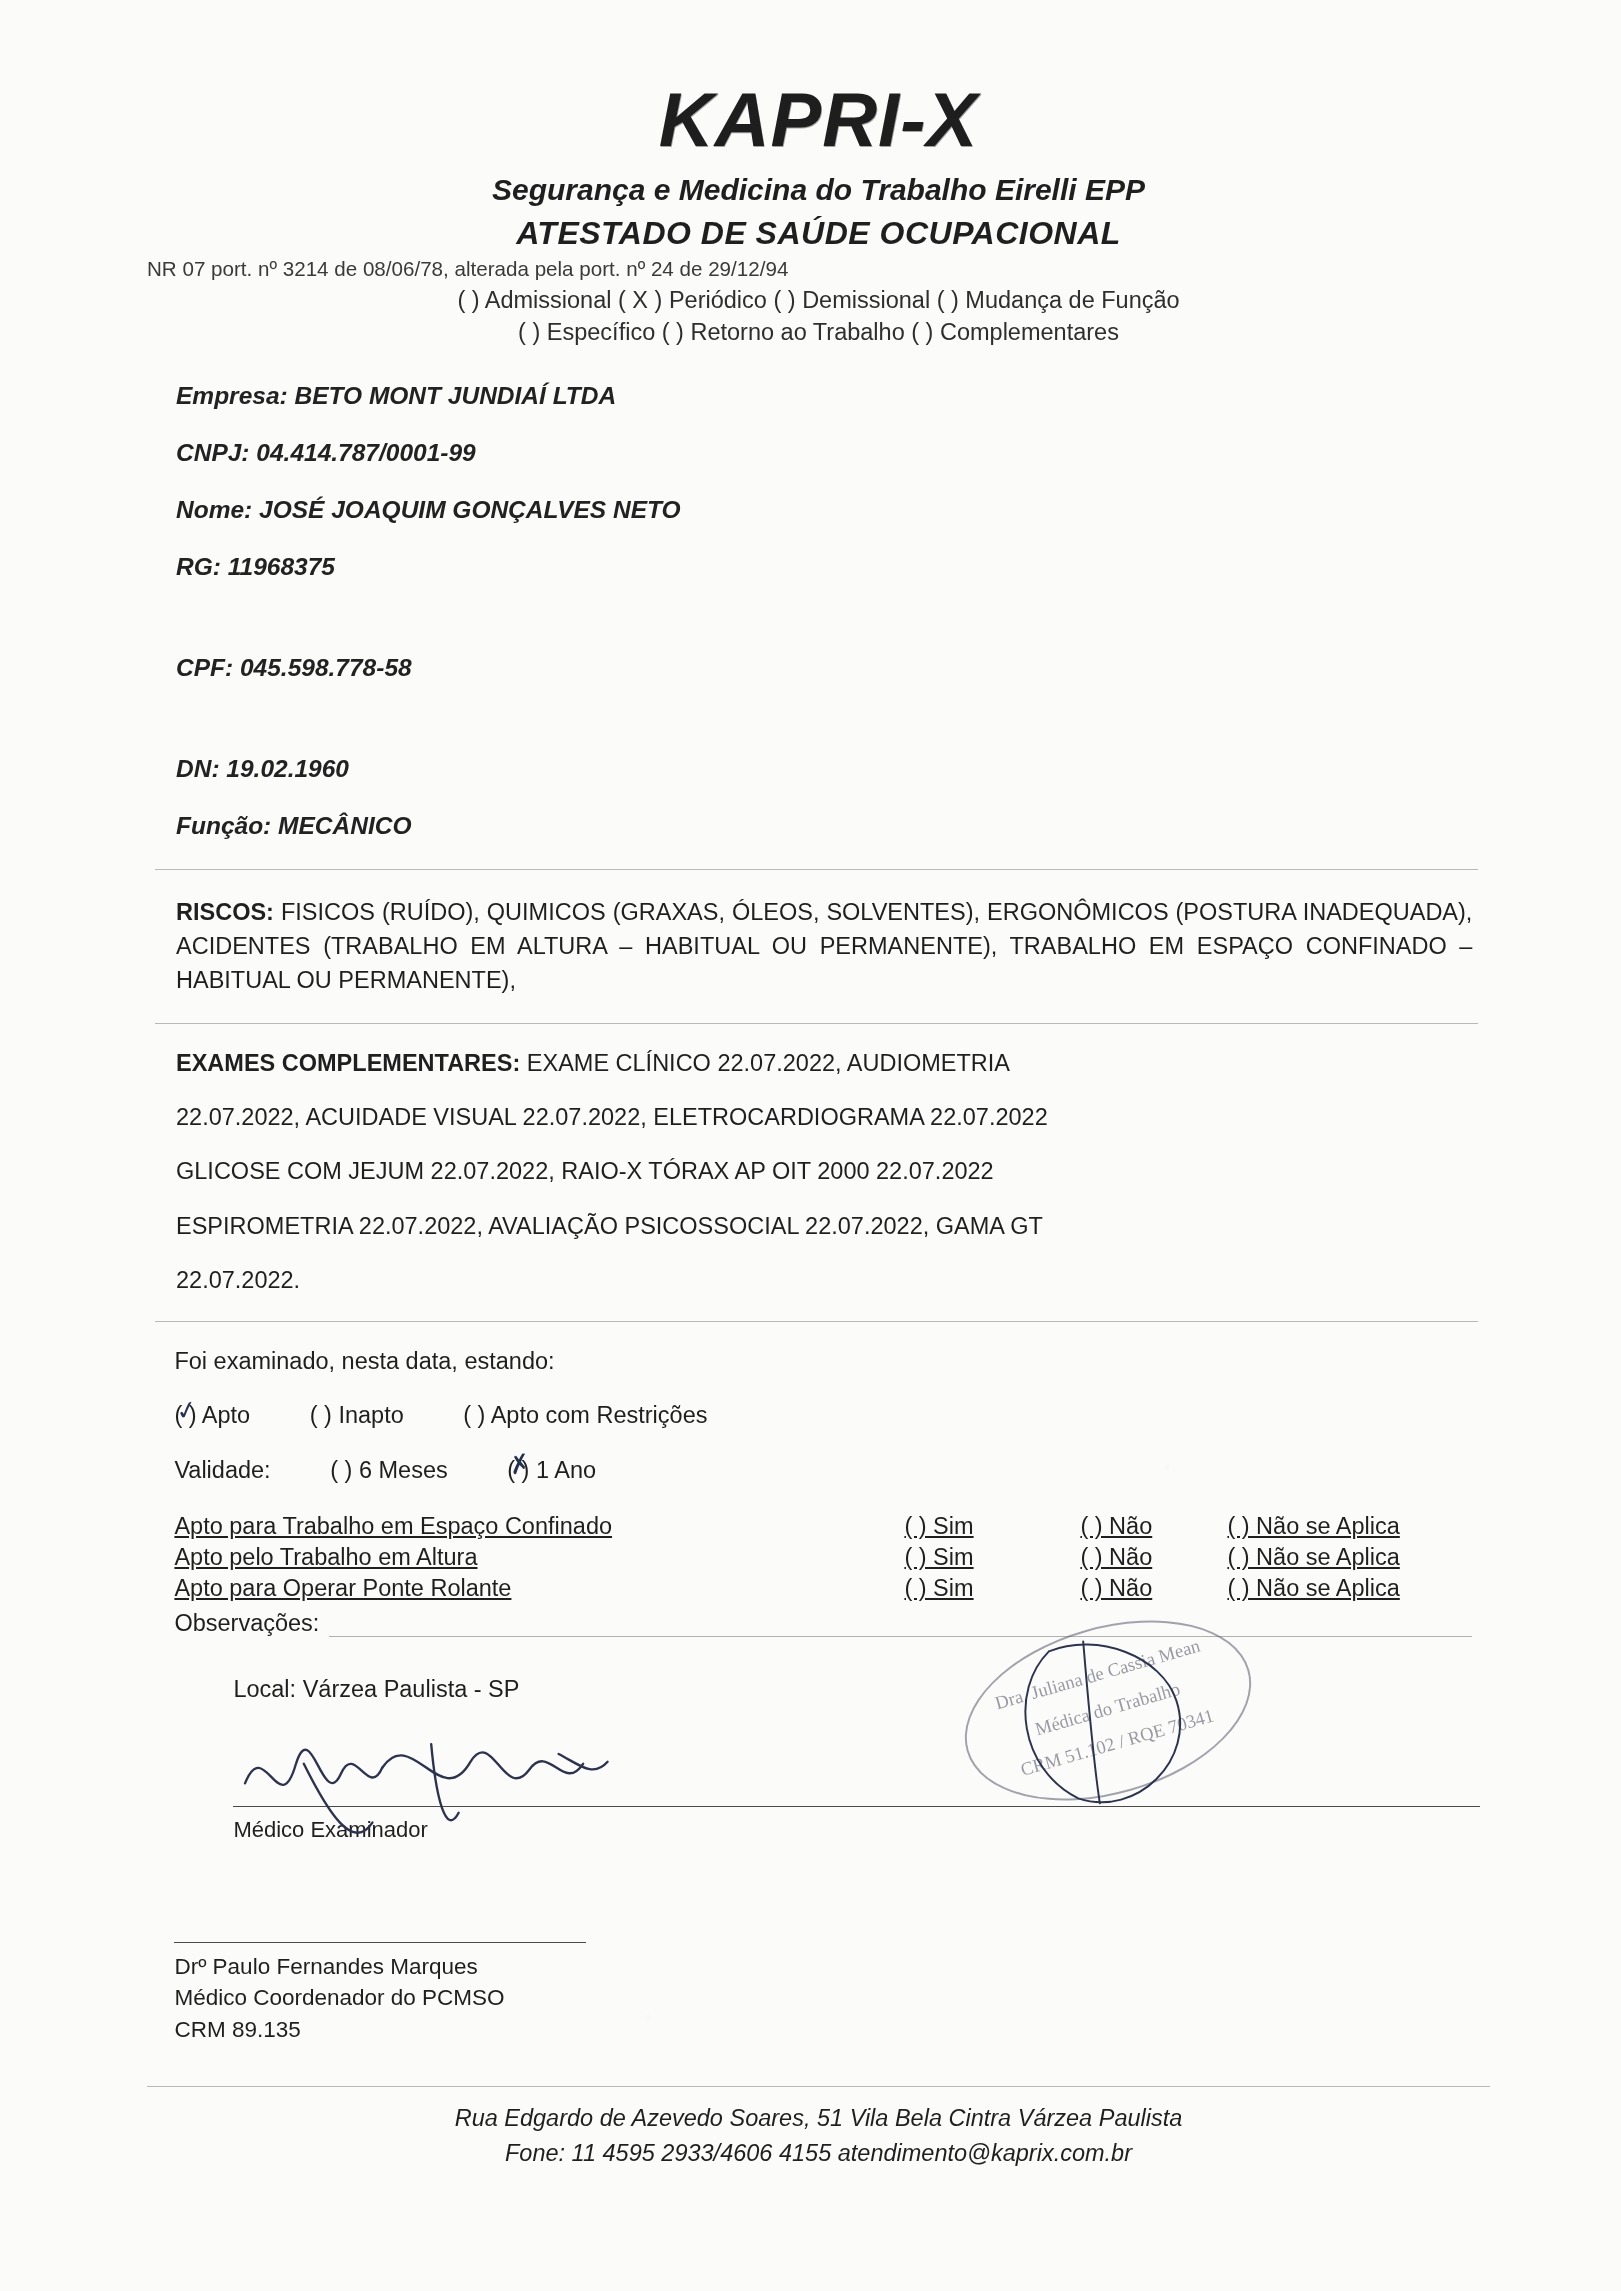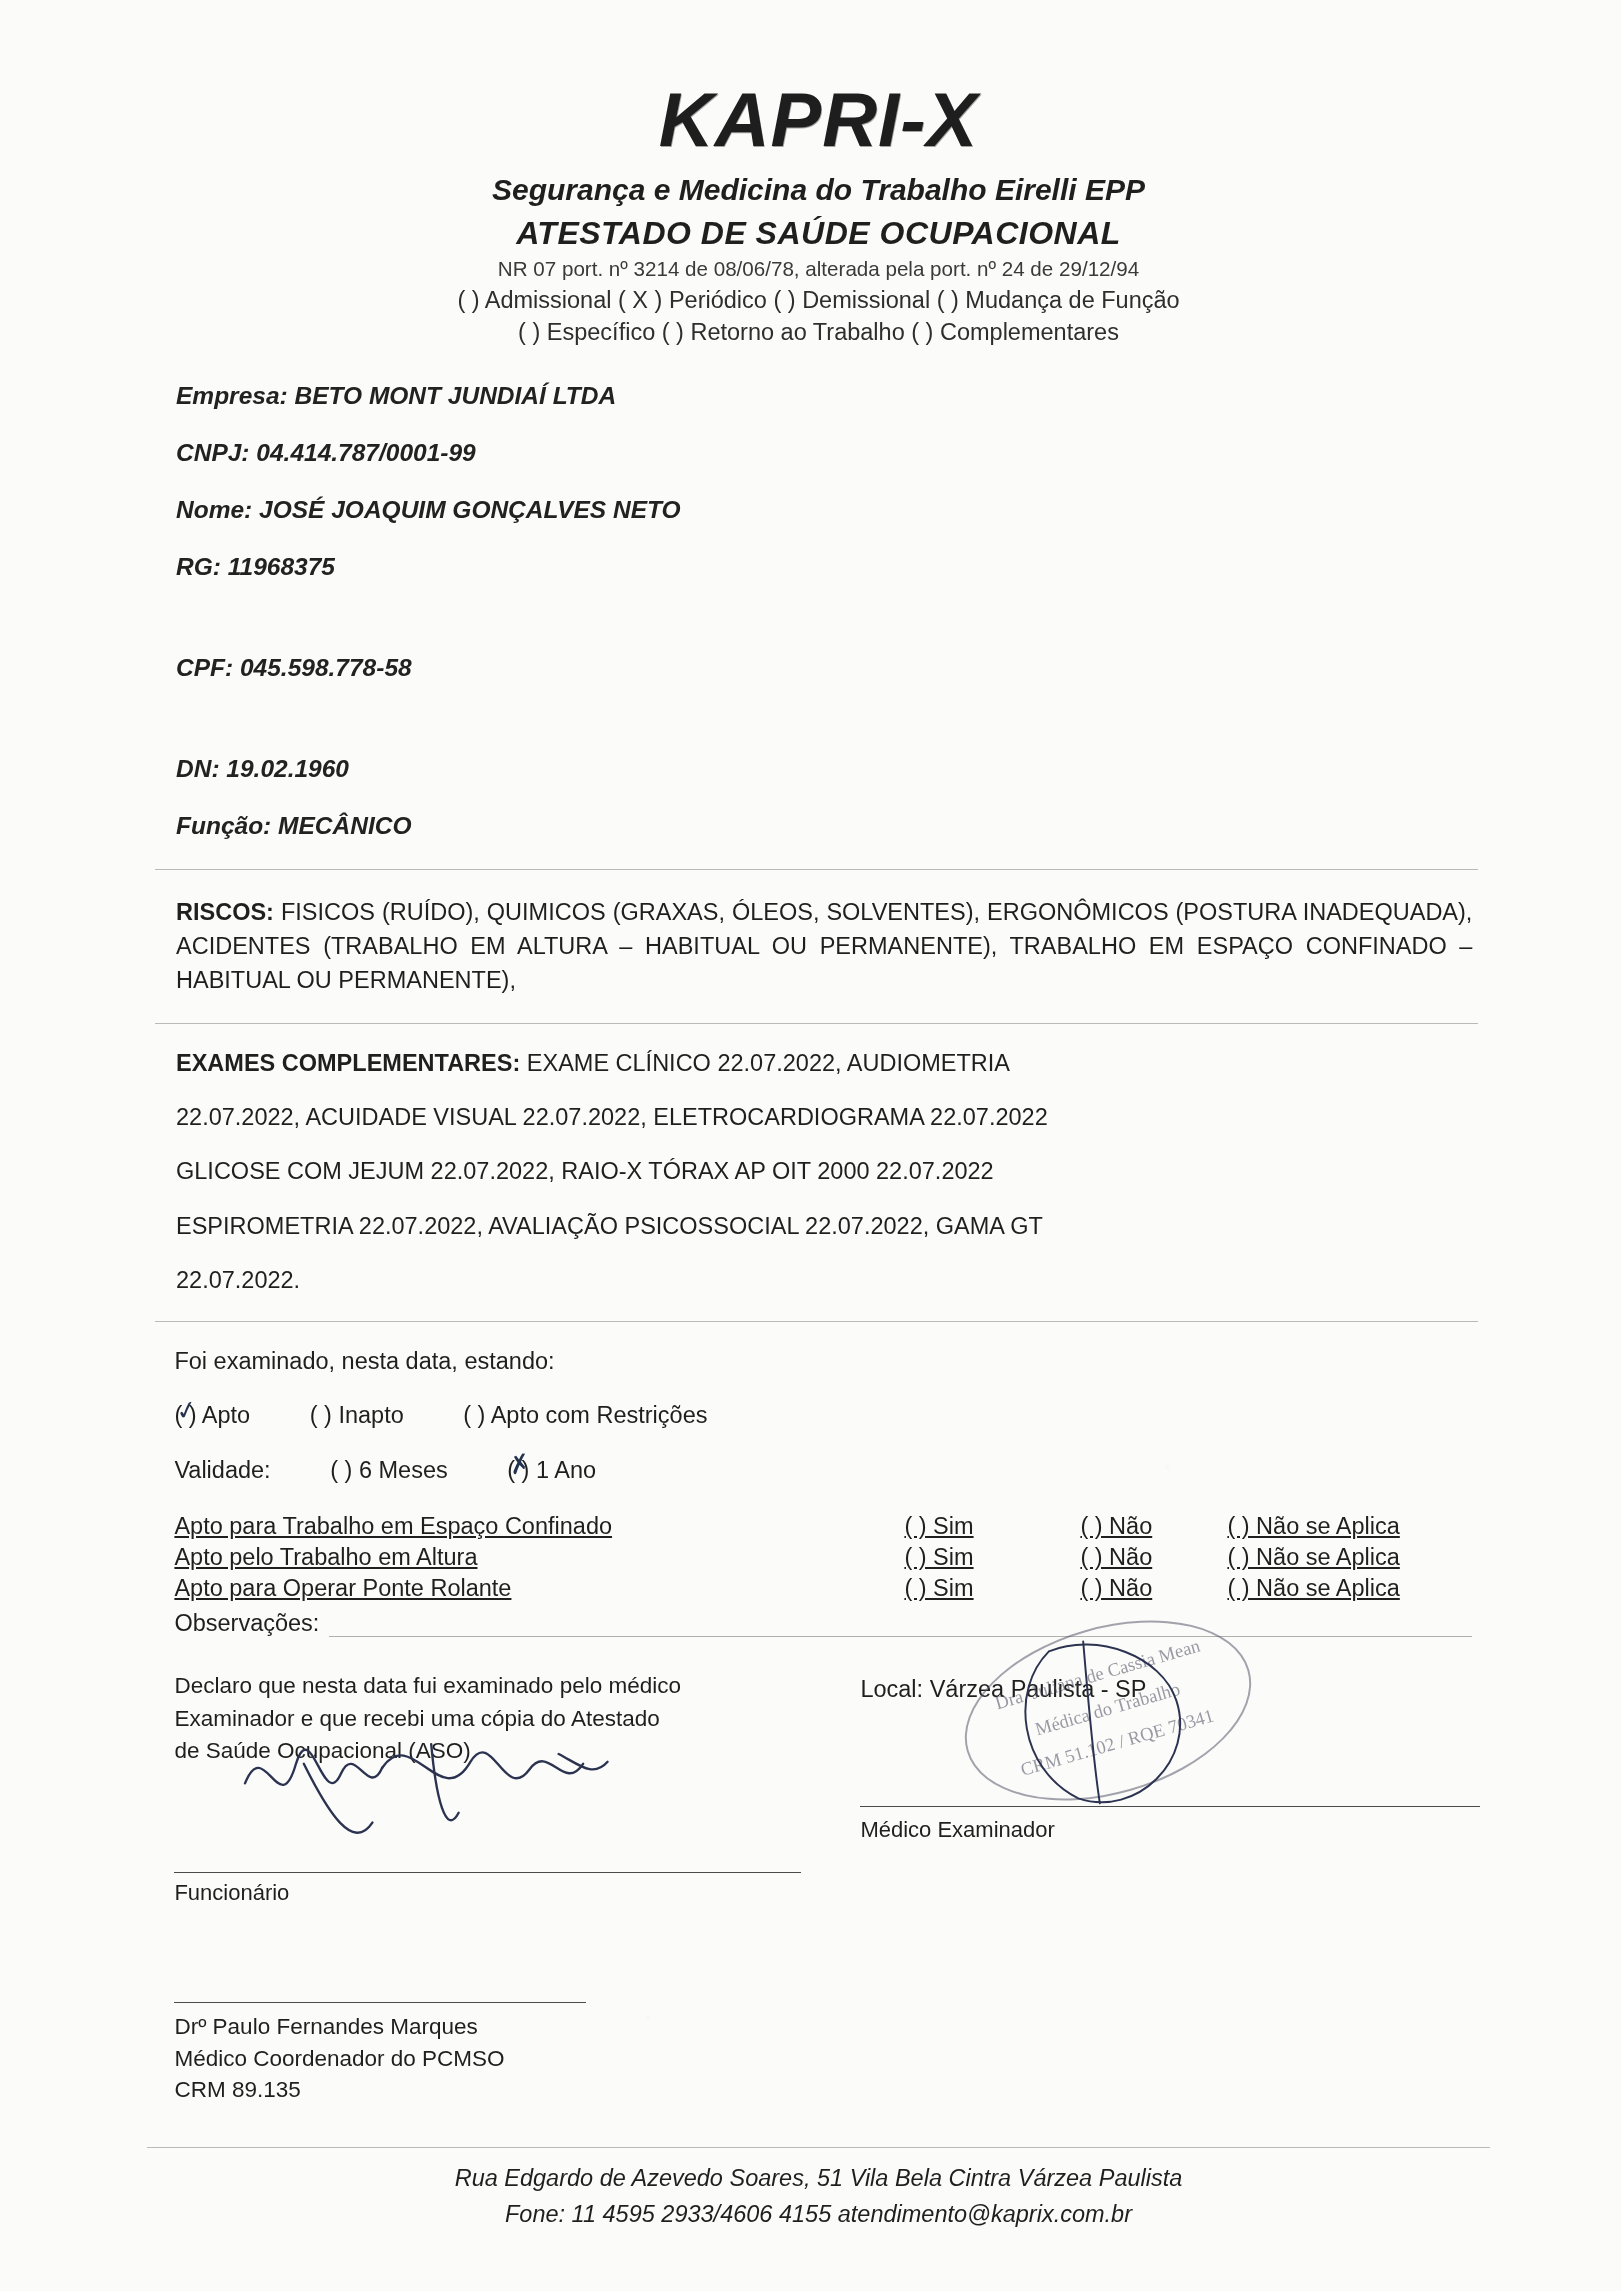--- a/index.html
+++ b/index.html
@@ -54,21 +54,21 @@
   .doctitle {
     text-align: center;
     font-weight: bold;
     font-style: italic;
     font-size: 32px;
     letter-spacing: 0.5px;
     color: #1f1f1f;
     margin-bottom: 5.9px;
   }
   .legalref {
-    text-align: center;
+    text-align: left;
     font-size: 20.6px;
     color: #3a3a3a;
     margin-bottom: 3.9px;
   }
   .optline {
     text-align: center;
     font-size: 23.5px;
     color: #2e2e2e;
     line-height: 1.35;
   }
@@ -337,27 +337,20 @@
       </tbody>
         </table>
 
       <div class="obs">
         <span>Observações:</span>
         <span class="fill"></span>
       </div>
     </div>
 
     <div class="decl-wrap">
-      <div class="decl-left">
-        <div>Declaro que nesta data fui examinado pelo médico</div>
-        <div>Examinador e que recebi uma cópia do Atestado</div>
-        <div>de Saúde Ocupacional (ASO)</div>
-        <div class="sig-line"></div>
-        <div class="sig-caption">Funcionário</div>
-      </div>
       <div class="decl-right">
         <div>
           <span>Local:</span>
           <span>Várzea Paulista - SP</span>
         </div>
         <div class="sig-line" style="height:86px"></div>
         <div class="sig-caption">Médico Examinador</div>
       </div>
     </div>
 

